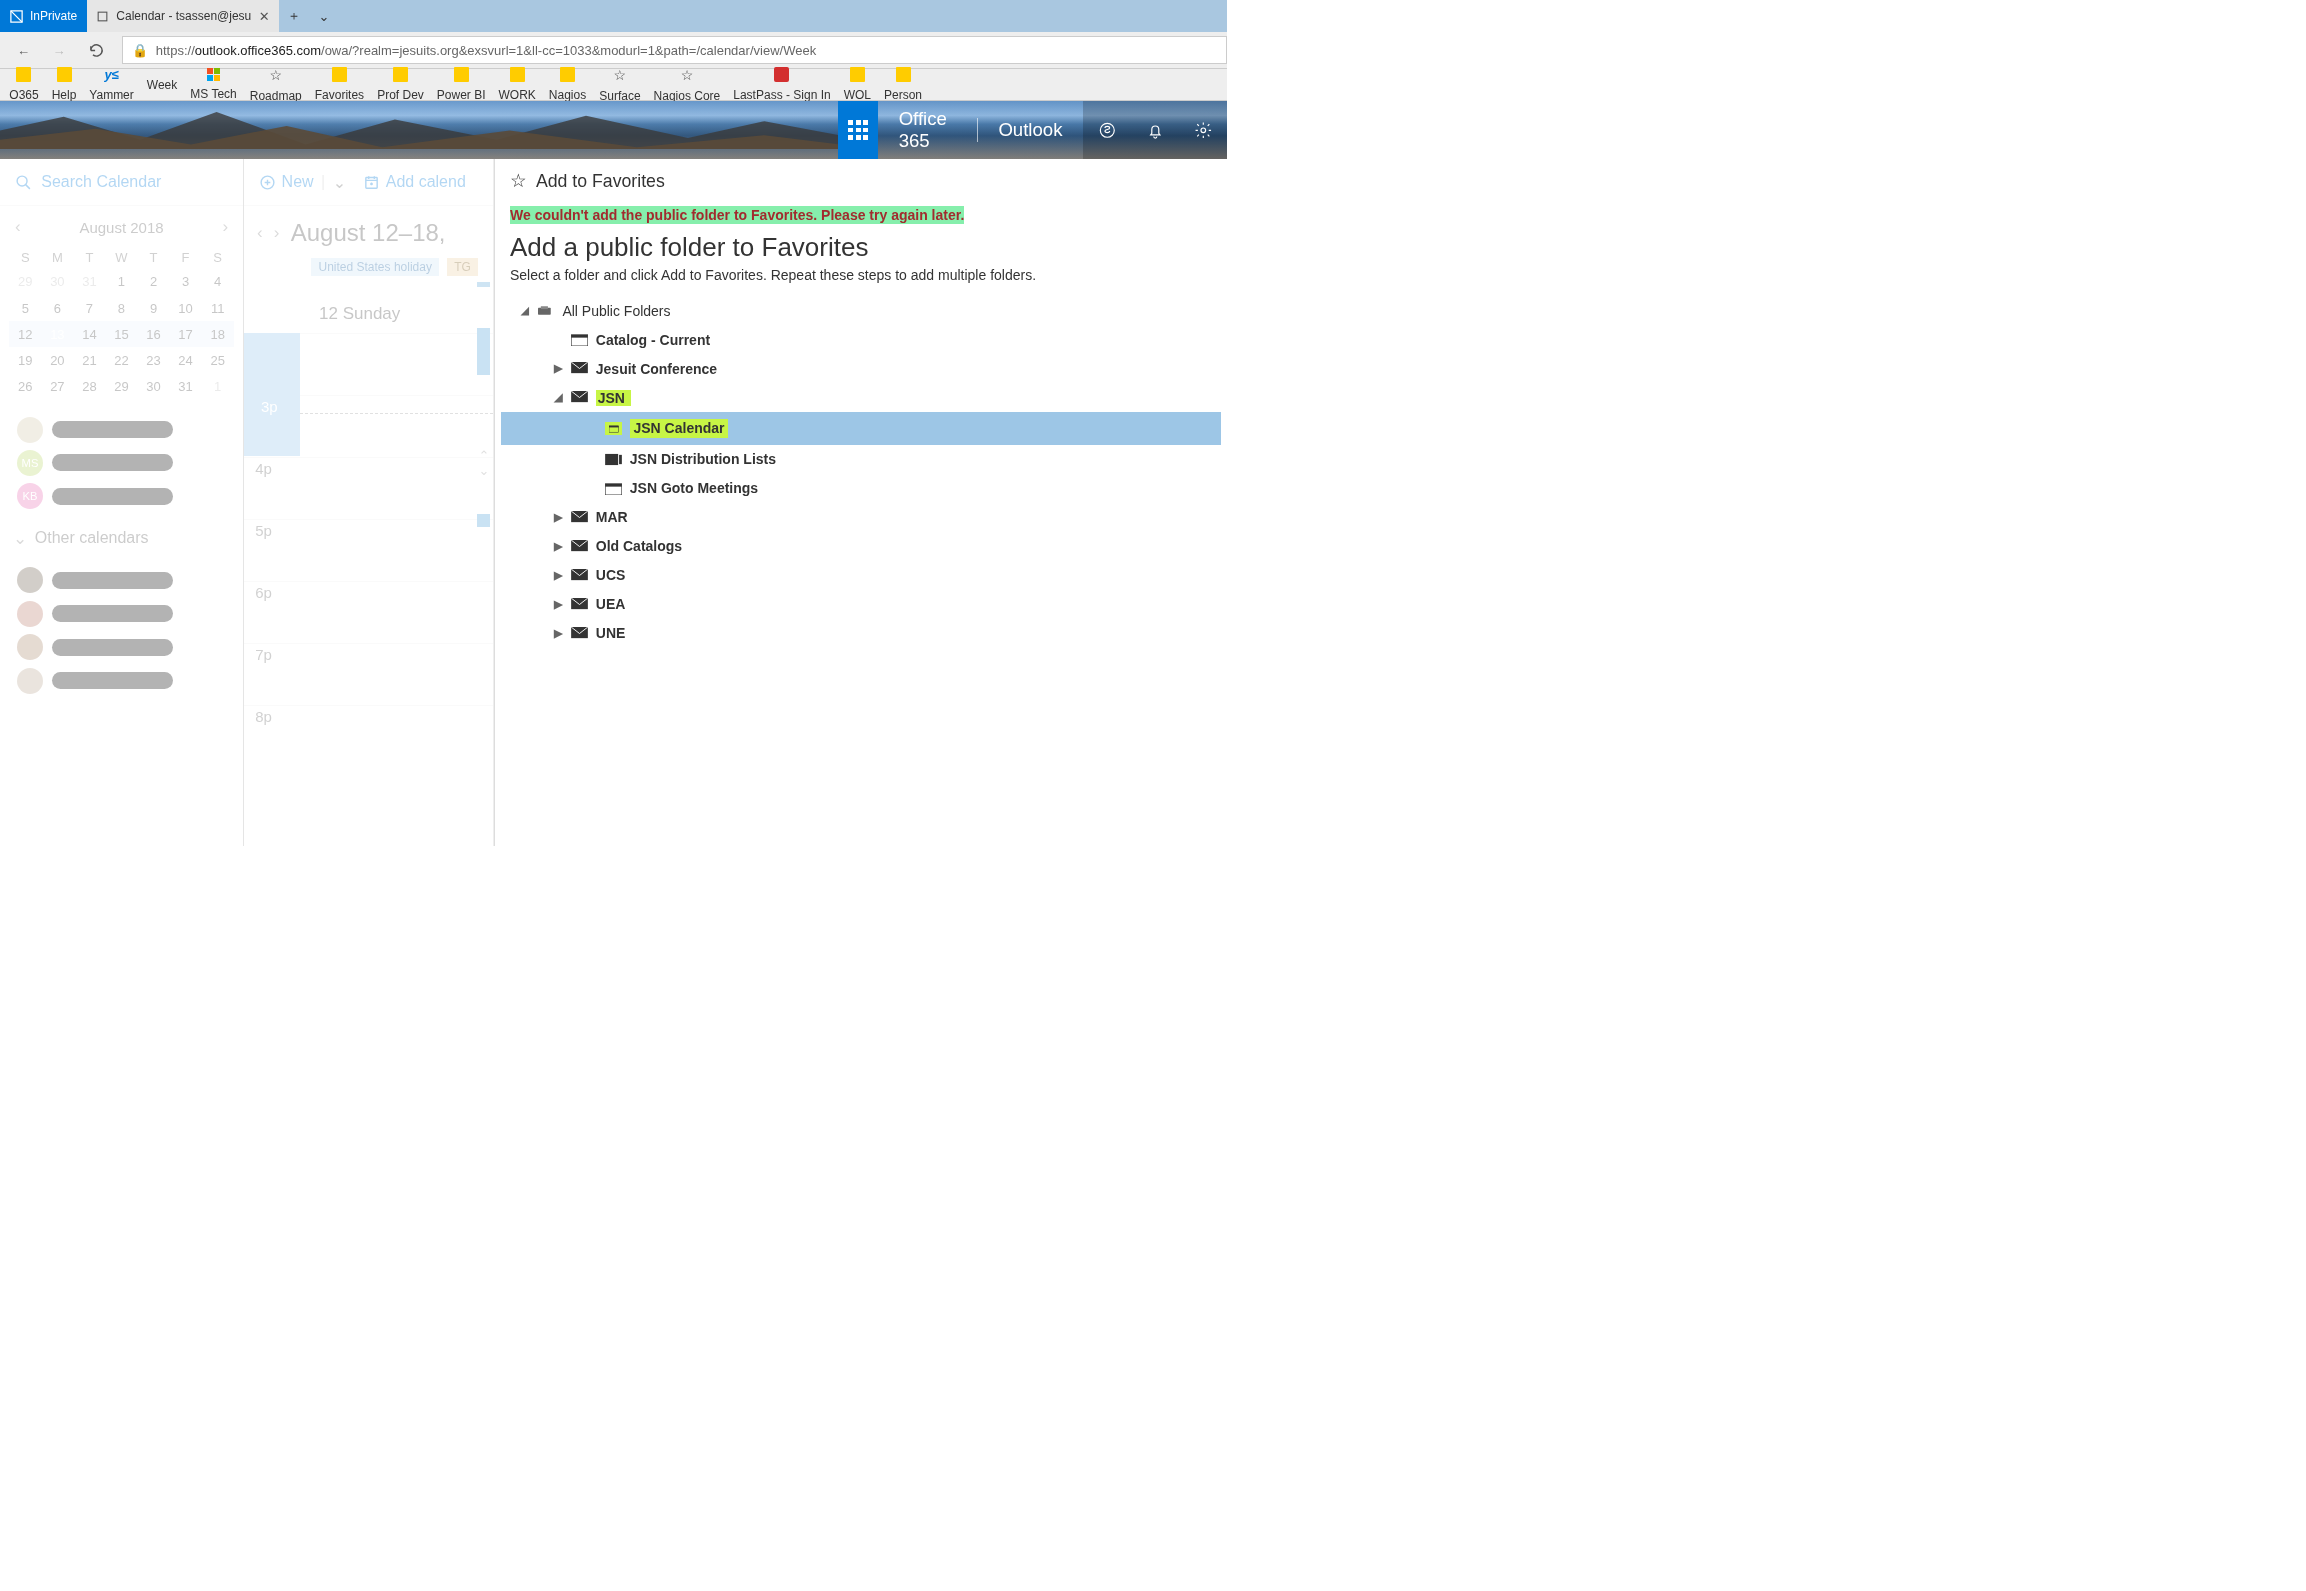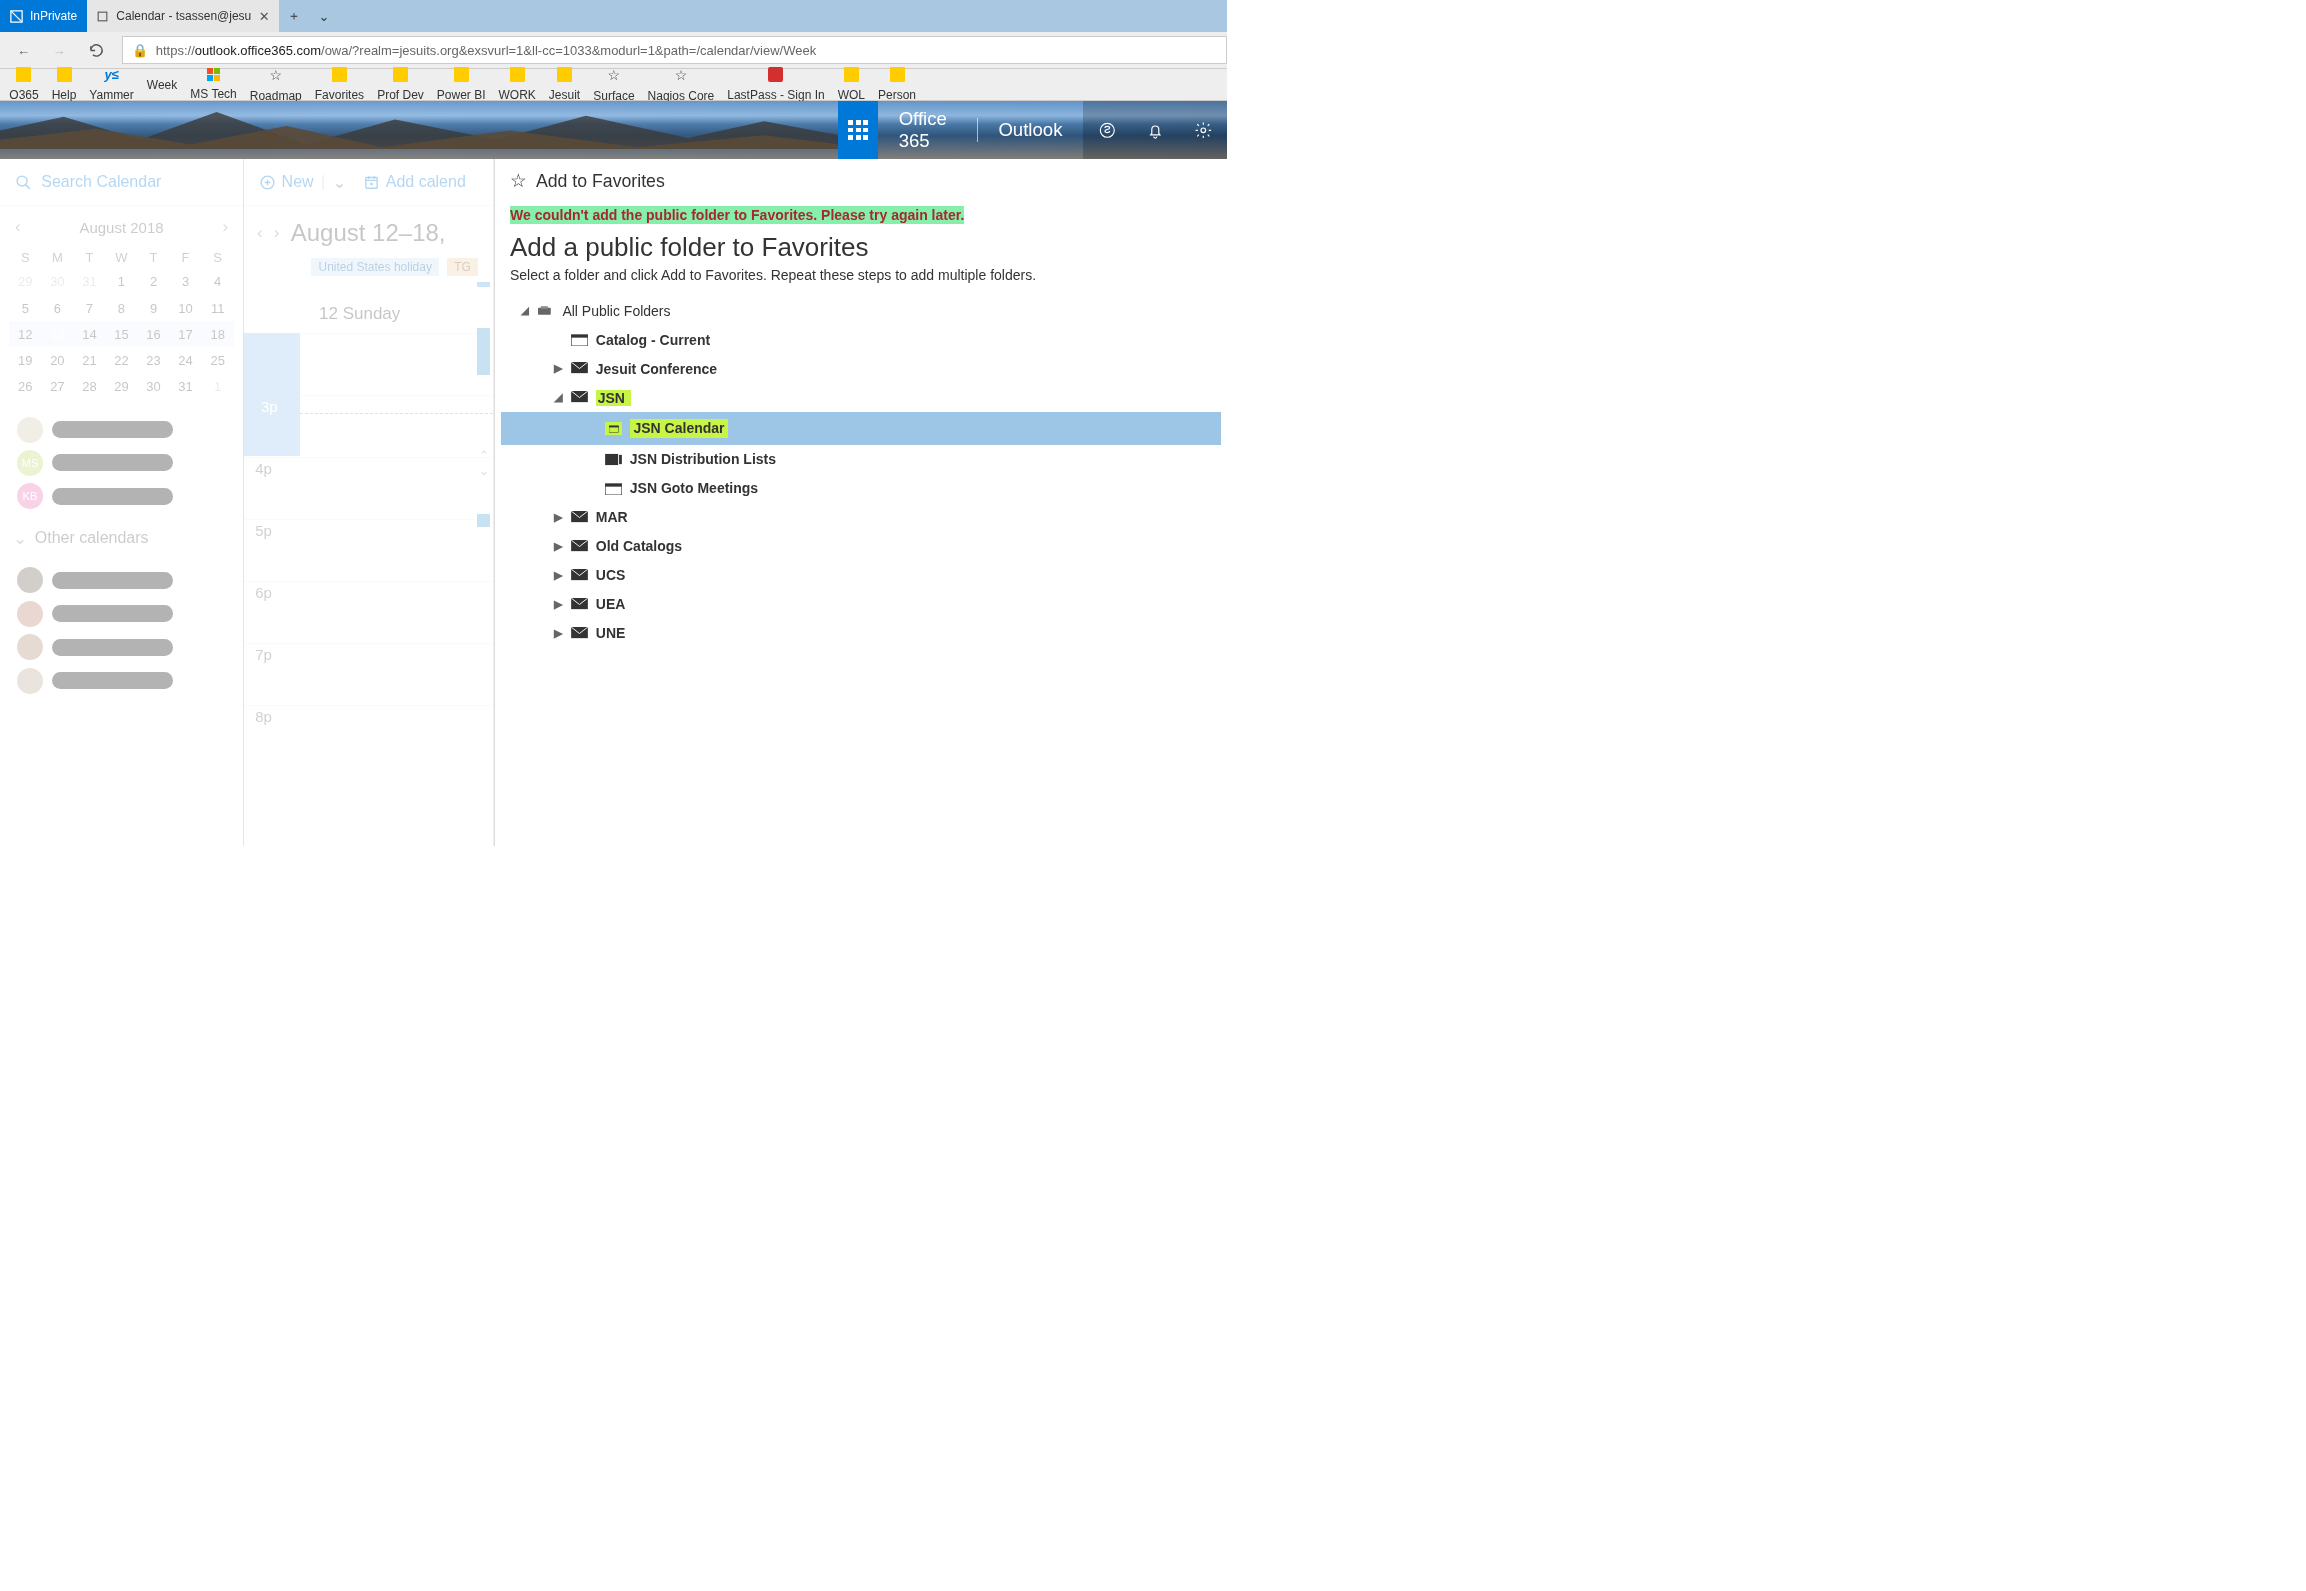--- a/index.html
+++ b/index.html
@@ -181,21 +181,21 @@
   <div class="fav">
       <span class="ficon"></span>
       <span>Power BI</span>
     </div>
   <div class="fav">
       <span class="ficon"></span>
       <span>WORK</span>
     </div>
   <div class="fav">
       <span class="ficon"></span>
-      <span>Jesuit</span>
+      <span>Nagios</span>
     </div>
   <div class="fav">
       <span class="star">☆</span>
       <span>Surface</span>
     </div>
   <div class="fav">
       <span class="star">☆</span>
       <span>Nagios Core</span>
     </div>
   <div class="fav">

